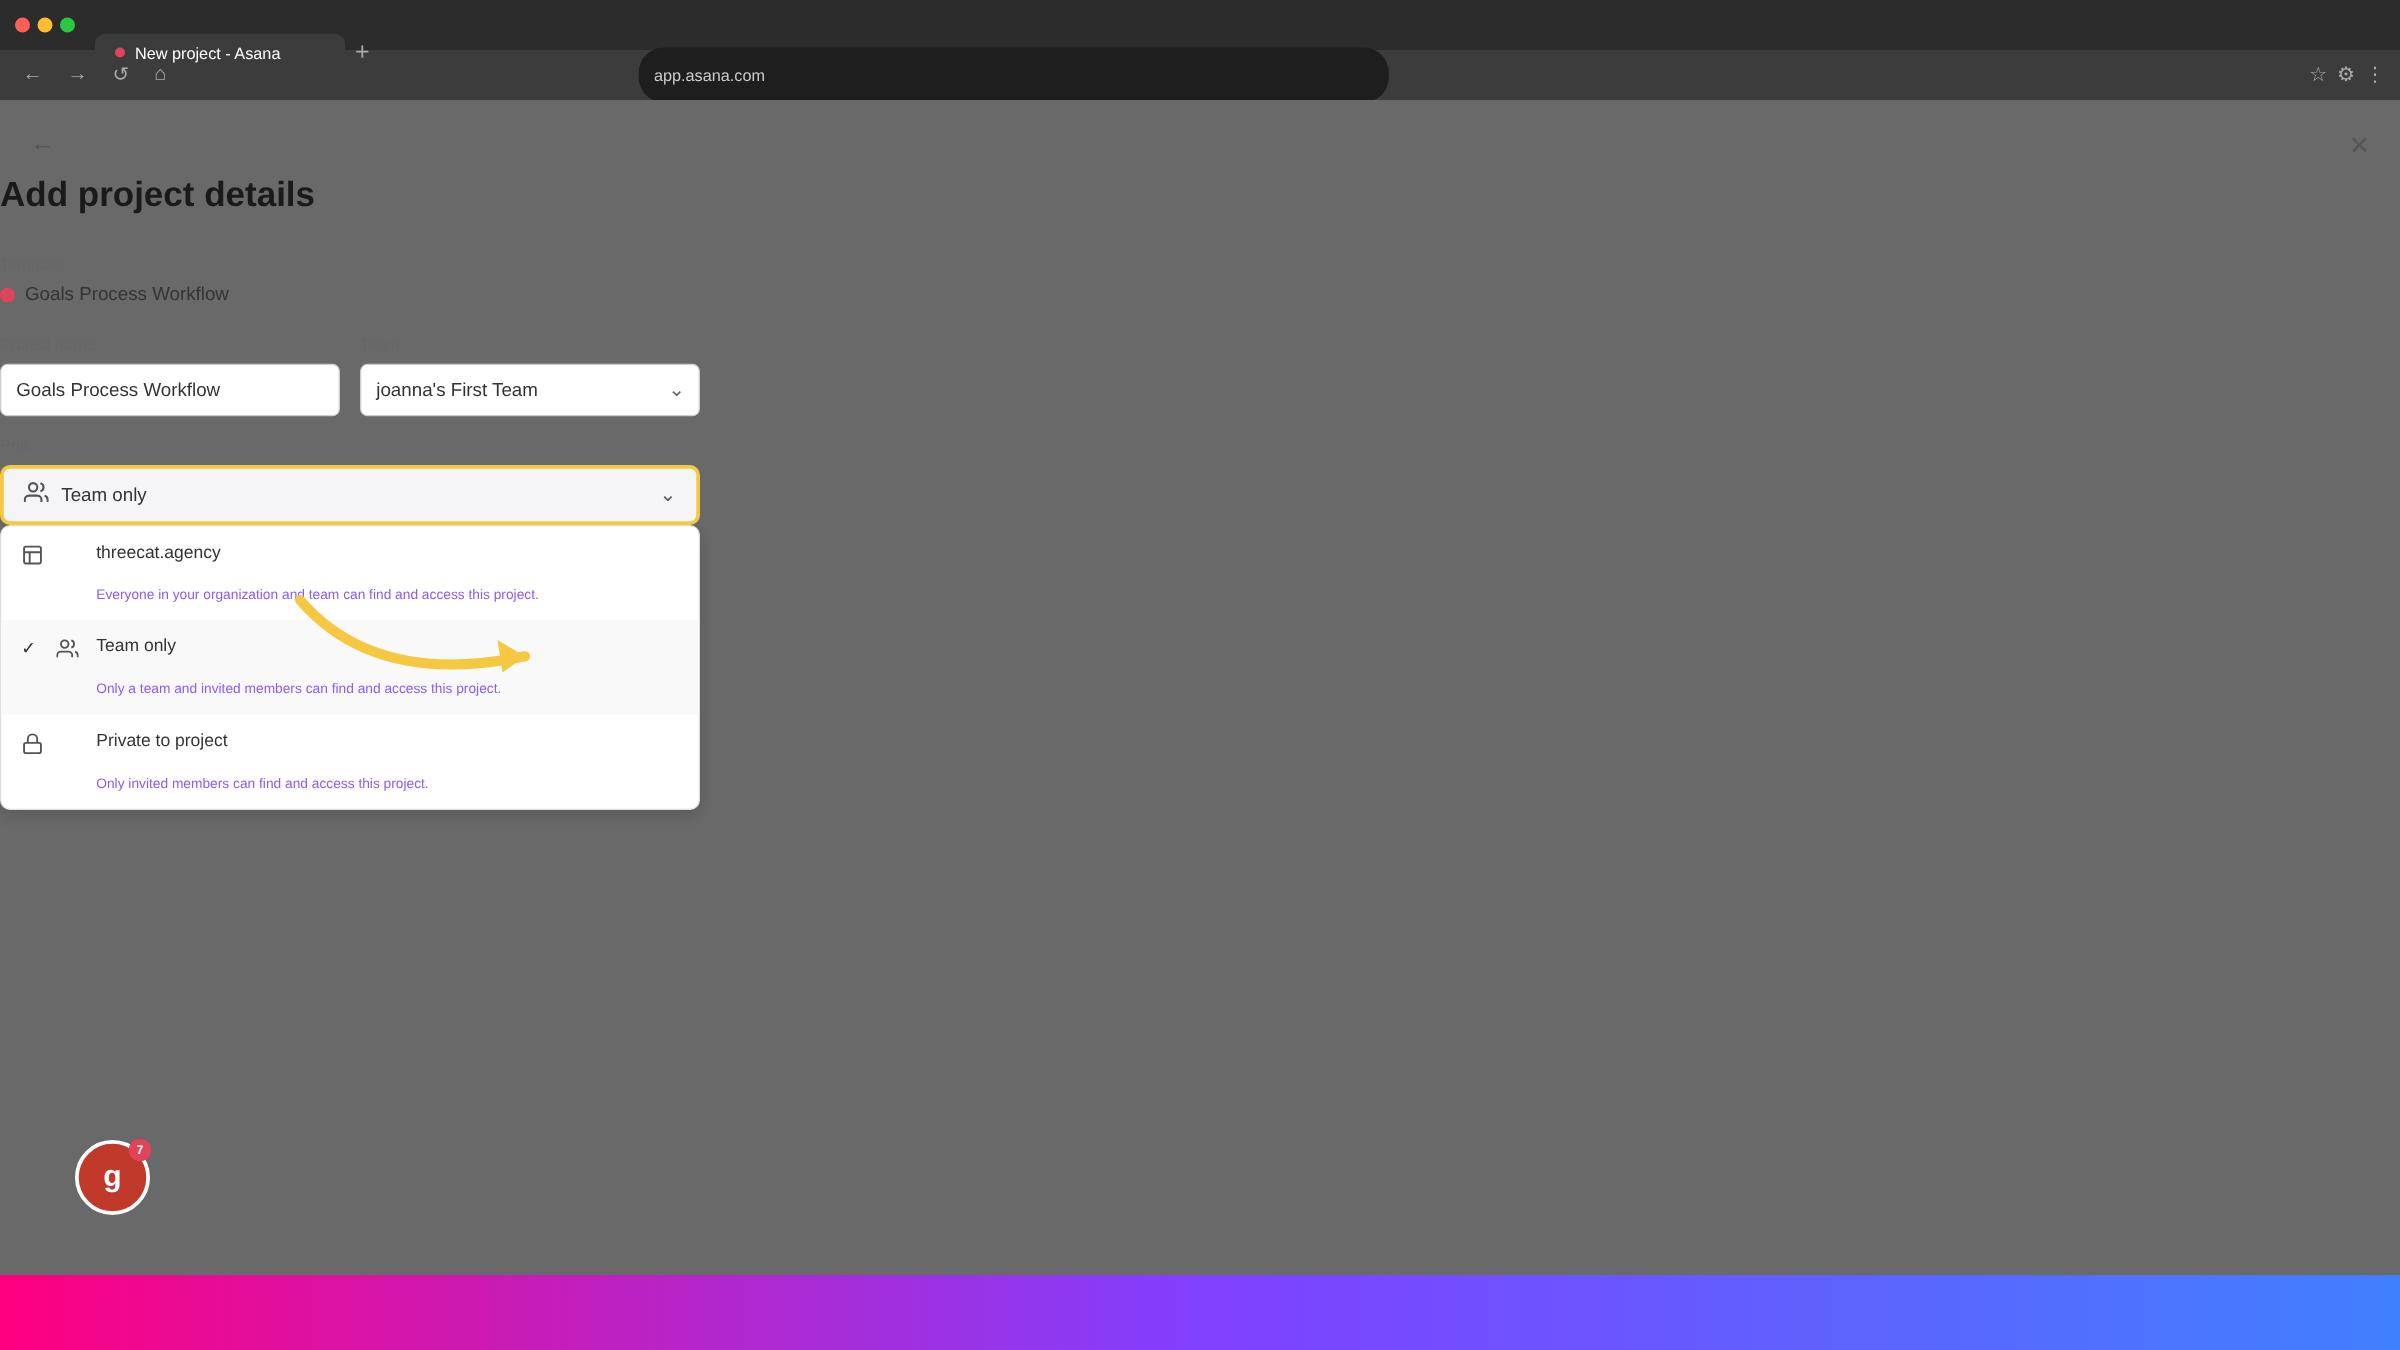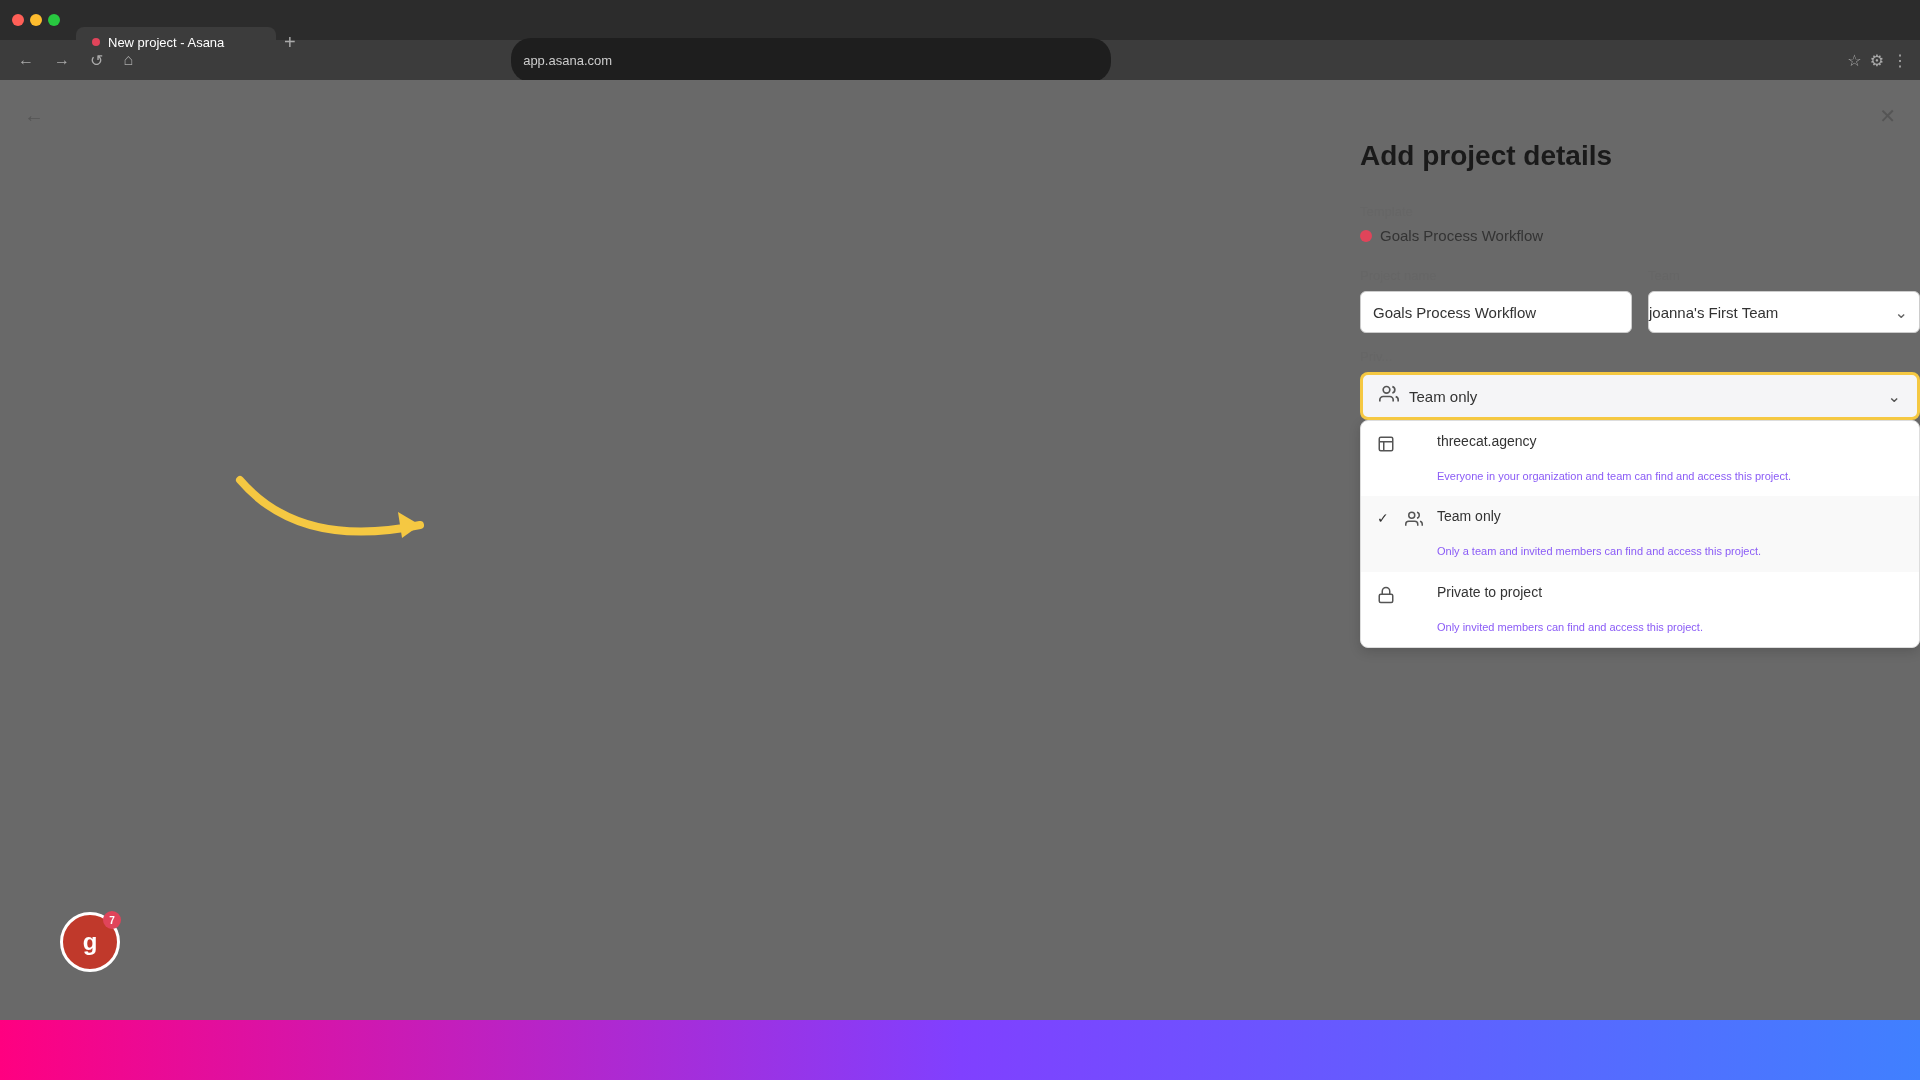--- a/index.html
+++ b/index.html
@@ -138,21 +138,21 @@
       flex-direction: column;
     }
 
     
     .modal-overlay {
       position: absolute;
       top: 0; left: 0; right: 0; bottom: 0;
       background: rgba(100, 100, 100, 0.85);
       display: flex;
       align-items: flex-start;
-      justify-content: flex-end;
+      justify-content: flex-start;
       padding-top: 40px;
     }
 
     
     .back-btn {
       position: absolute;
       top: 24px;
       left: 24px;
       background: none;
       border: none;
@@ -234,21 +234,21 @@
       color: #333;
       background: #fff;
       outline: none;
     }
 
     .form-select {
       width: 100%;
       height: 42px;
       border: 1px solid #ccc;
       border-radius: 6px;
-      padding: 0 0;
+      padding: 0 12px;
       font-size: 15px;
       color: #333;
       background: #fff;
       outline: none;
       appearance: none;
       cursor: pointer;
       display: flex;
       align-items: center;
       justify-content: space-between;
     }

